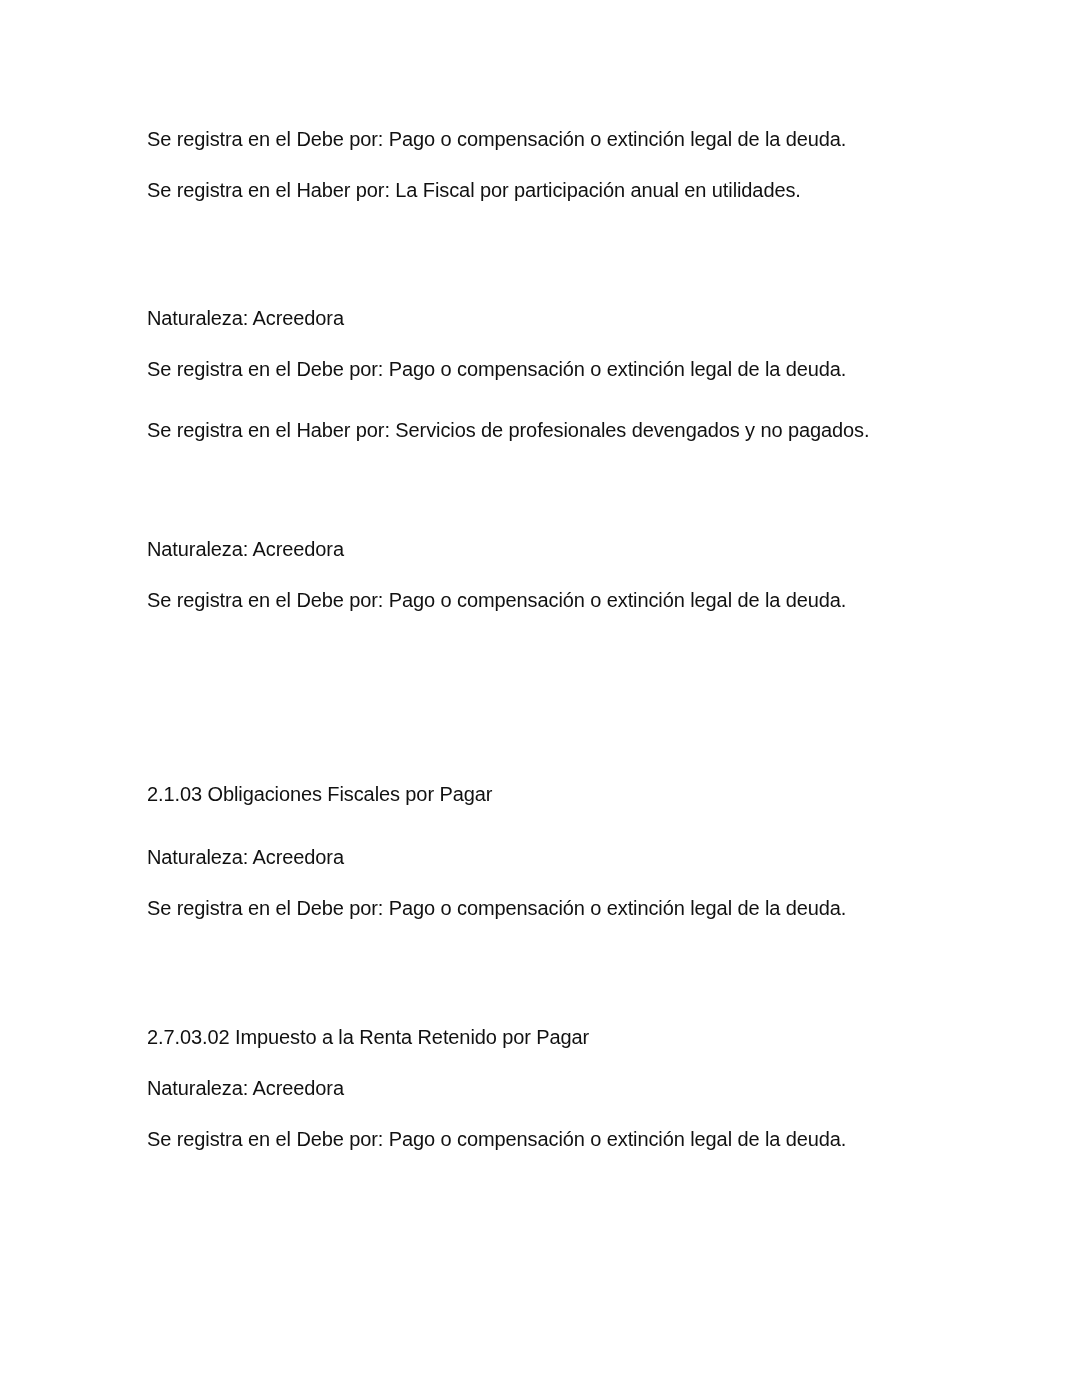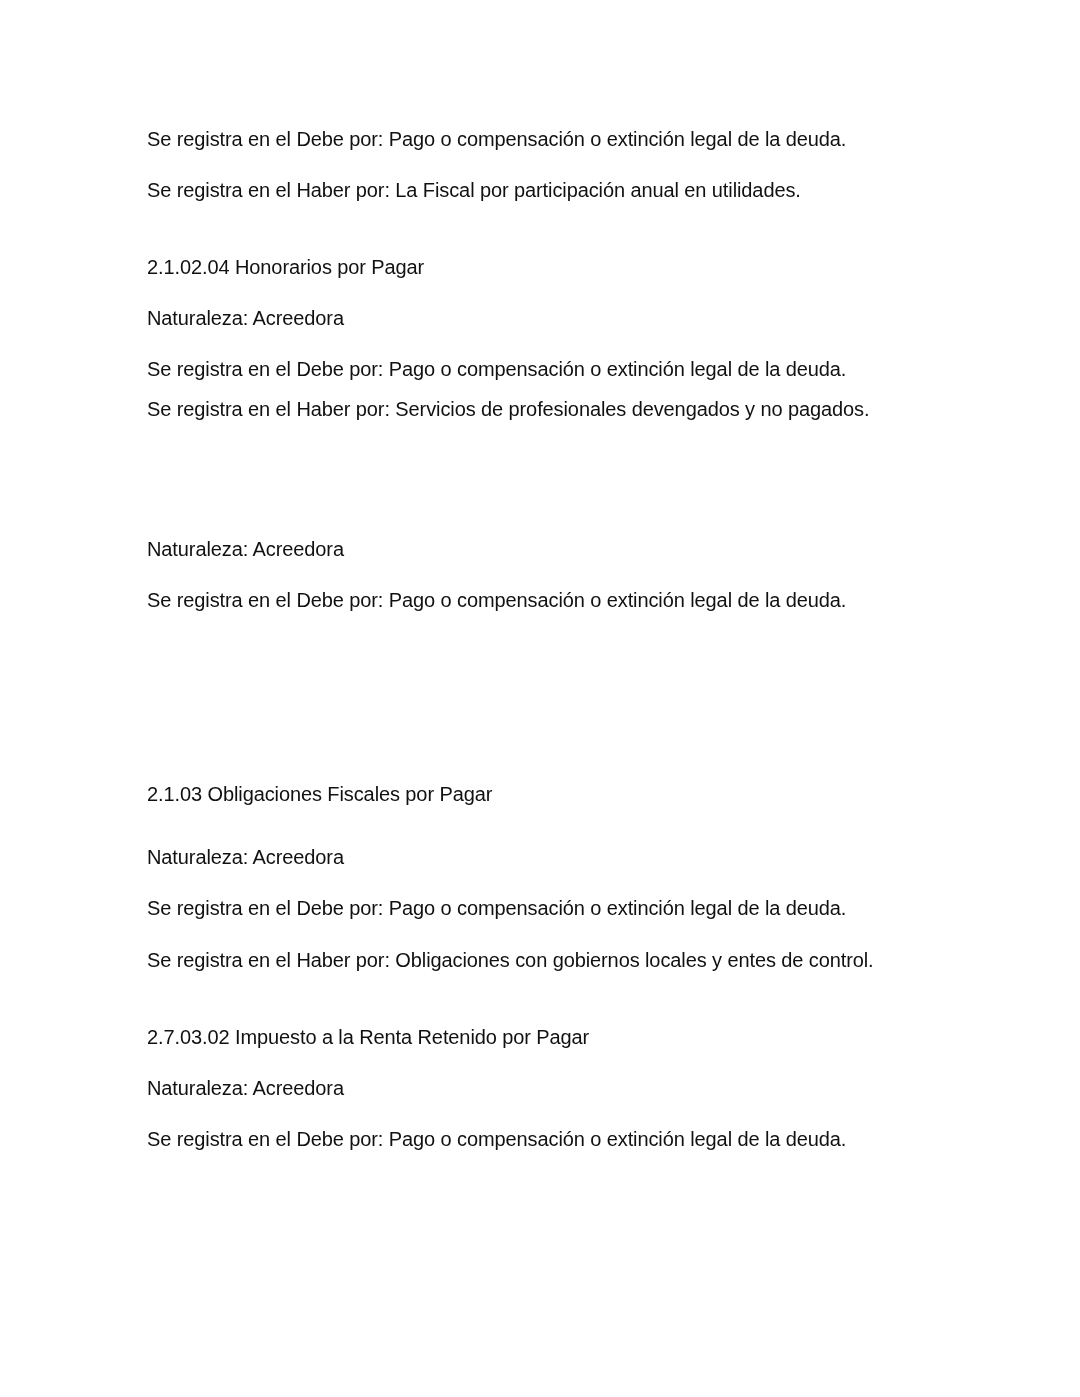--- a/index.html
+++ b/index.html
@@ -17,29 +17,27 @@
     margin-left: 20px;
   }
 </style>
 </head>
 <body>
 
 <div class="page">
   <div class="line" style="top:127px">Se registra en el Debe por: Pago o compensación o extinción legal de la deuda.</div>
   <div class="line" style="top:178px">Se registra en el Haber por: La Fiscal por participación anual en utilidades.</div>
 
-  <div class="line" style="top:255px">2.1.02.04 Honorarios por Pagar</div>
   <div class="line" style="top:306px">Naturaleza: Acreedora</div>
   <div class="line" style="top:357px">Se registra en el Debe por: Pago o compensación o extinción legal de la deuda.</div>
-  <div class="line" style="top:397px">Se registra en el Haber por: Servicios de profesionales devengados y no pagados.</div>
+  <div class="line" style="top:418px">Se registra en el Haber por: Servicios de profesionales devengados y no pagados.</div>
 
   <div class="line" style="top:537px">Naturaleza: Acreedora</div>
   <div class="line" style="top:588px">Se registra en el Debe por: Pago o compensación o extinción legal de la deuda.</div>
 
   <div class="line" style="top:782px">2.1.03 Obligaciones Fiscales por Pagar</div>
   <div class="line" style="top:845px">Naturaleza: Acreedora</div>
   <div class="line" style="top:896px">Se registra en el Debe por: Pago o compensación o extinción legal de la deuda.</div>
-  <div class="line" style="top:948px">Se registra en el Haber por: Obligaciones con gobiernos locales y entes de control.</div>
 
   <div class="line" style="top:1025px">2.7.03.02 Impuesto a la Renta Retenido por Pagar</div>
   <div class="line" style="top:1076px">Naturaleza: Acreedora</div>
   <div class="line" style="top:1127px">Se registra en el Debe por: Pago o compensación o extinción legal de la deuda.</div>
 </div>
 
 </body></html>

